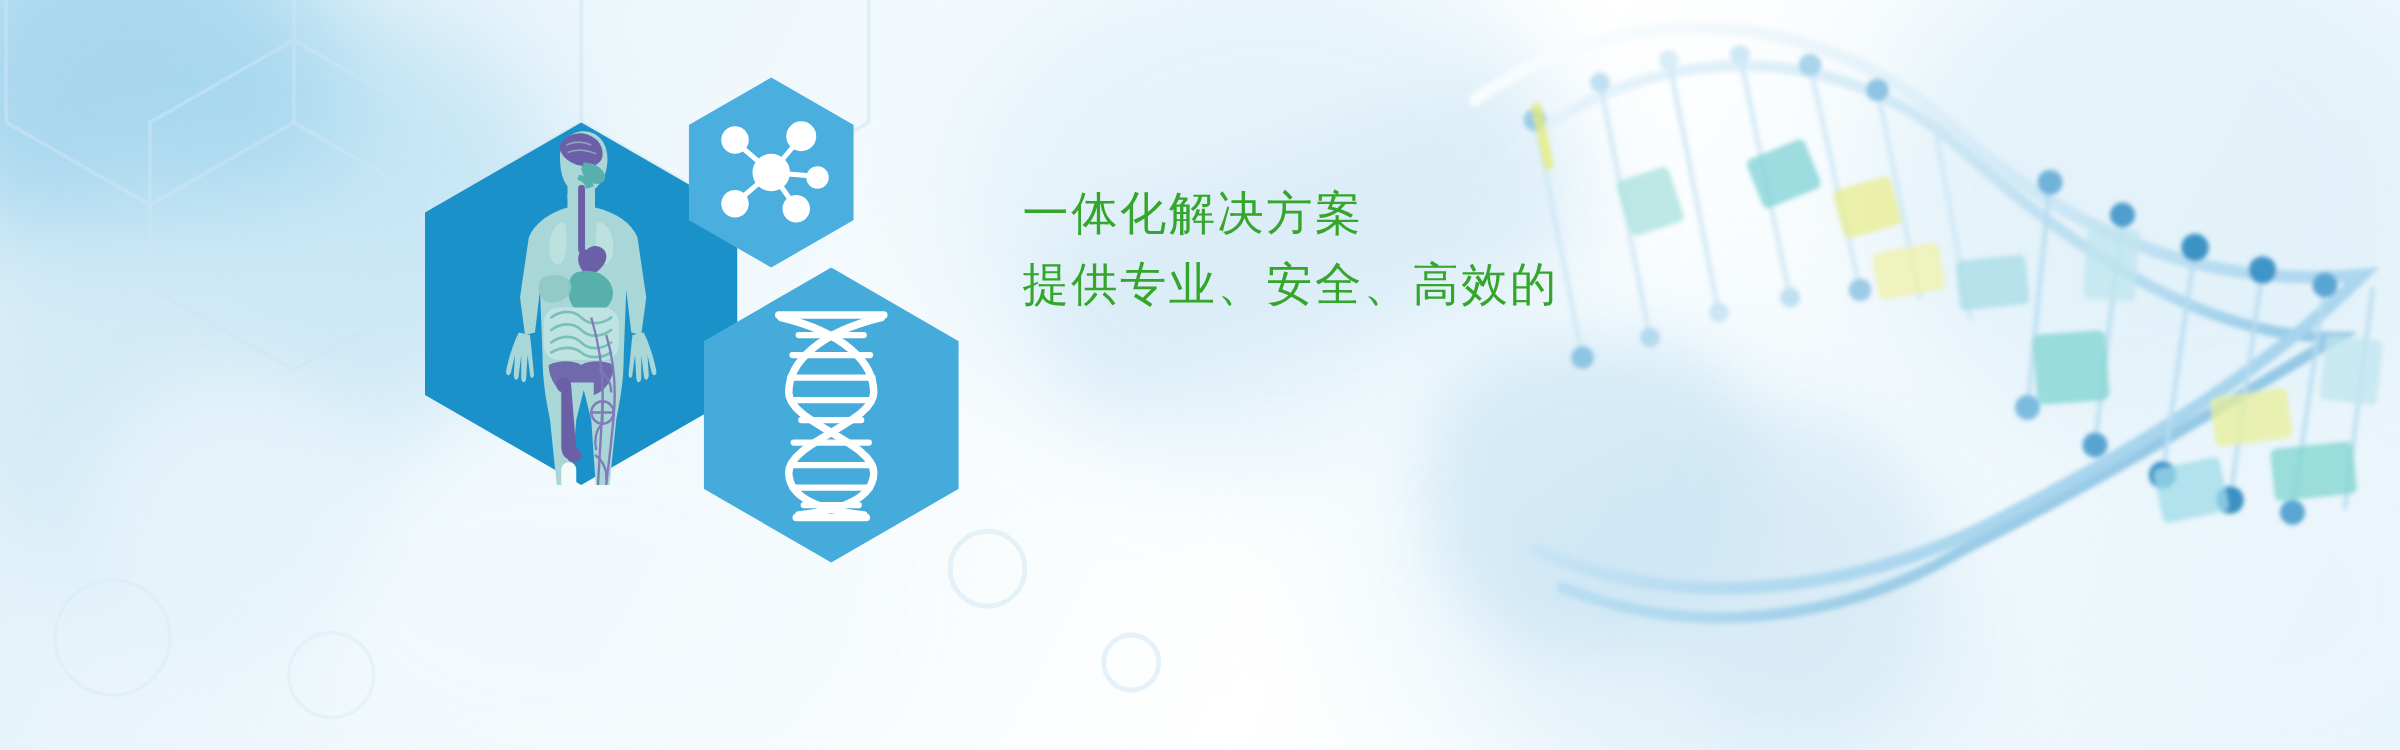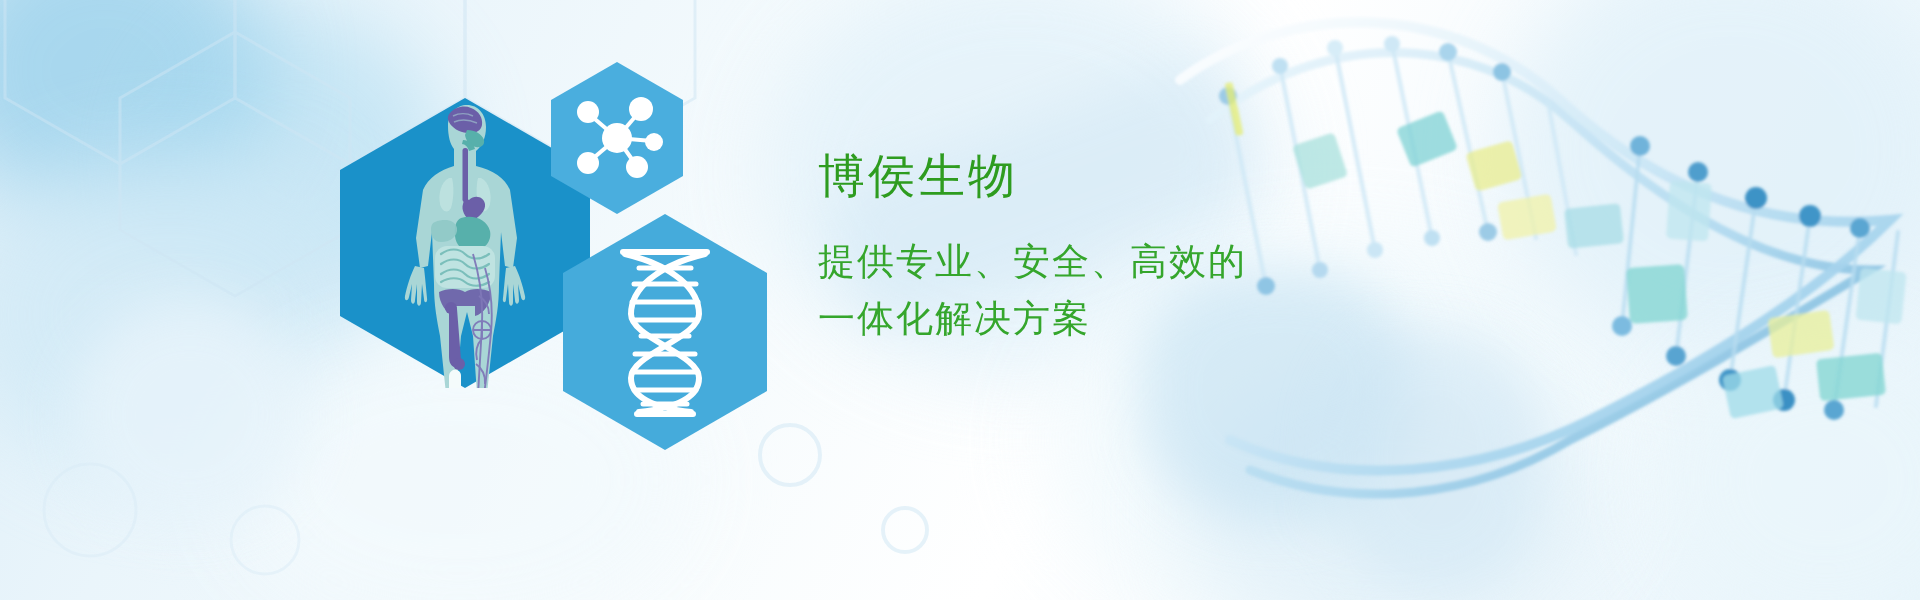--- a/index.html
+++ b/index.html
@@ -349,18 +349,17 @@
           <line x1="-30" y1="22" x2="30" y2="22"></line>
           <line x1="-33" y1="40" x2="33" y2="40"></line>
           <line x1="-31" y1="58" x2="31" y2="58"></line>
           <line x1="-22" y1="72" x2="22" y2="72"></line>
         </g>
       </g>
     </svg>
   </div>
 
   <div class="copy">
-    <h1 class="title">博侯生物</h1>
+    <p class="sub">一体化解决方案</p>
     <p class="sub">提供专业、安全、高效的</p>
-    <p class="sub">一体化解决方案</p>
   </div>
 
 </div>
 
 </body></html>

